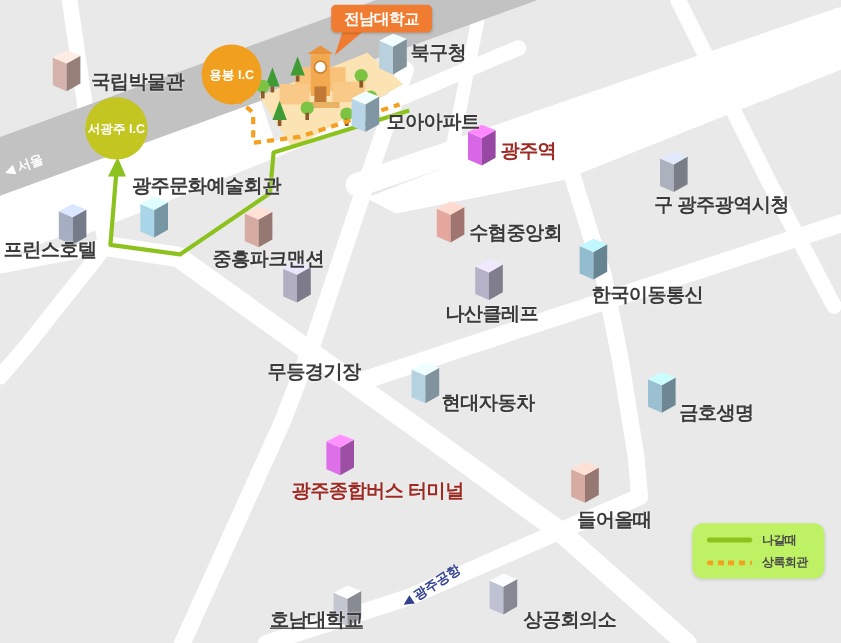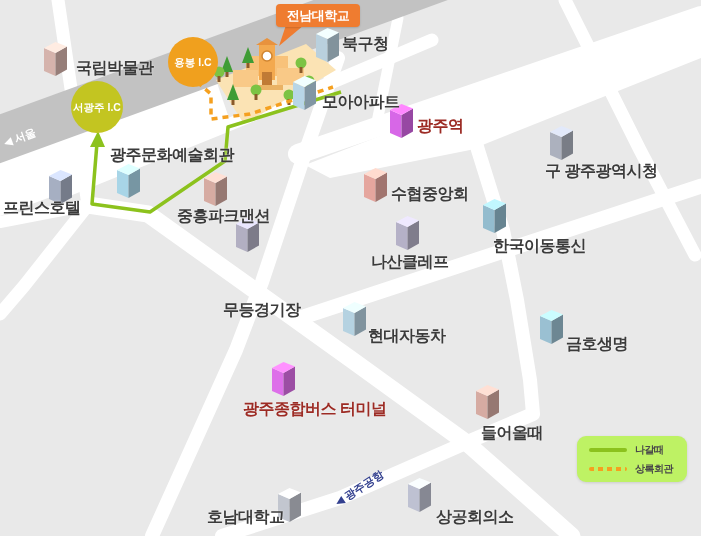--- a/index.html
+++ b/index.html
@@ -210,17 +210,17 @@
       <div class="bldg-label" style="left: 391px; top: 184px; color: rgb(59, 59, 59);">수협중앙회</div>
       <div class="bldg-label" style="left: 371px; top: 252px; color: rgb(59, 59, 59);">나산클레프</div>
       <div class="bldg-label" style="left: 493px; top: 236px; color: rgb(59, 59, 59);">한국이동통신</div>
       <div class="bldg-label" style="left: 223px; top: 252px; color: rgb(59, 59, 59); margin-top: 48px;">무등경기장</div>
       <div class="bldg-label" style="left: 177px; top: 206px; color: rgb(59, 59, 59);">중흥파크맨션</div>
       <div class="bldg-label" style="left: 368px; top: 326px; color: rgb(59, 59, 59);">현대자동차</div>
       <div class="bldg-label" style="left: 566px; top: 334px; color: rgb(59, 59, 59);">금호생명</div>
       <div class="bldg-label" style="left: 243px; top: 399px; color: rgb(156, 43, 36);">광주종합버스 터미널</div>
       <div class="bldg-label" style="left: 481px; top: 423px; color: rgb(59, 59, 59);">들어올때</div>
       <div class="bldg-label" style="left: 436px; top: 507px; color: rgb(59, 59, 59);">상공회의소</div>
-      <div class="bldg-label" style="left: 207px; top: 507px; color: rgb(59, 59, 59);">호남대학교</div>
+      <div class="bldg-label" style="left: 225px; top: 507px; color: rgb(59, 59, 59); text-decoration: underline;">호남대학교</div>
       <div class="bldg-label" style="left: 3px; top: 198px; color: rgb(59, 59, 59);">프린스호텔</div>
       <div class="bldg-label" style="left: 110px; top: 145px; color: rgb(59, 59, 59);">광주문화예술회관</div>
     </div>
 </div>
 
 </body></html>

